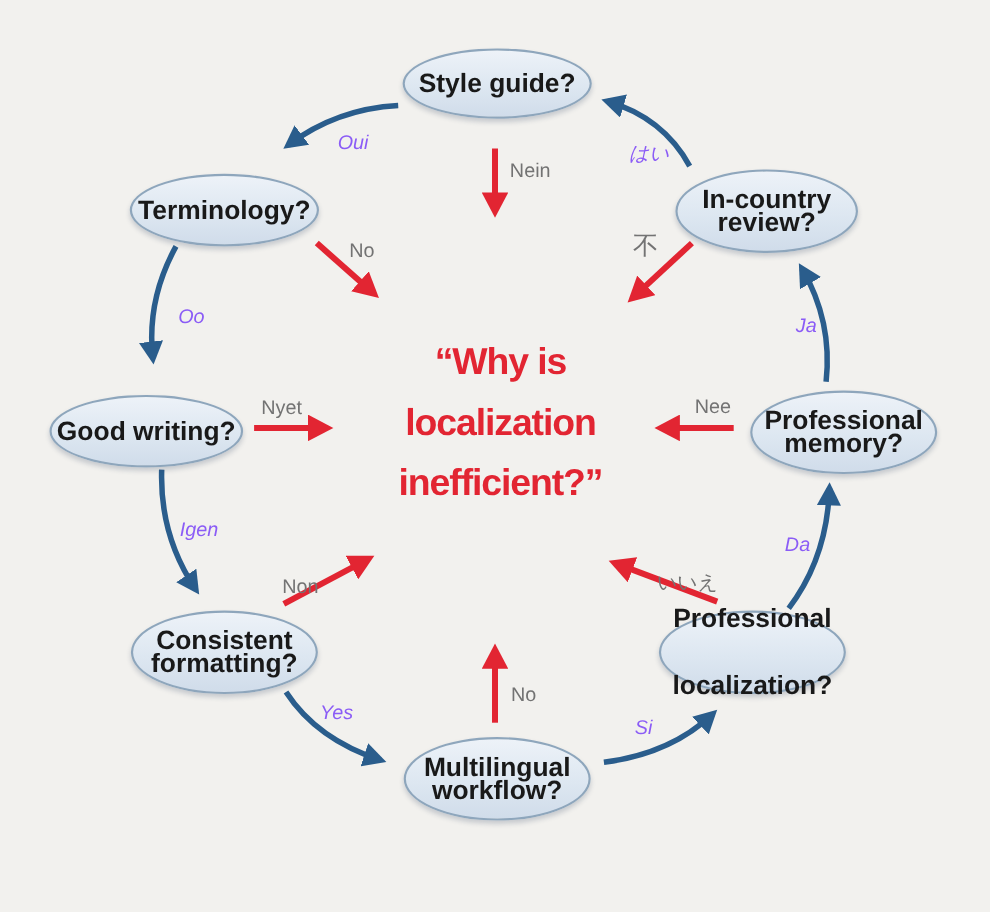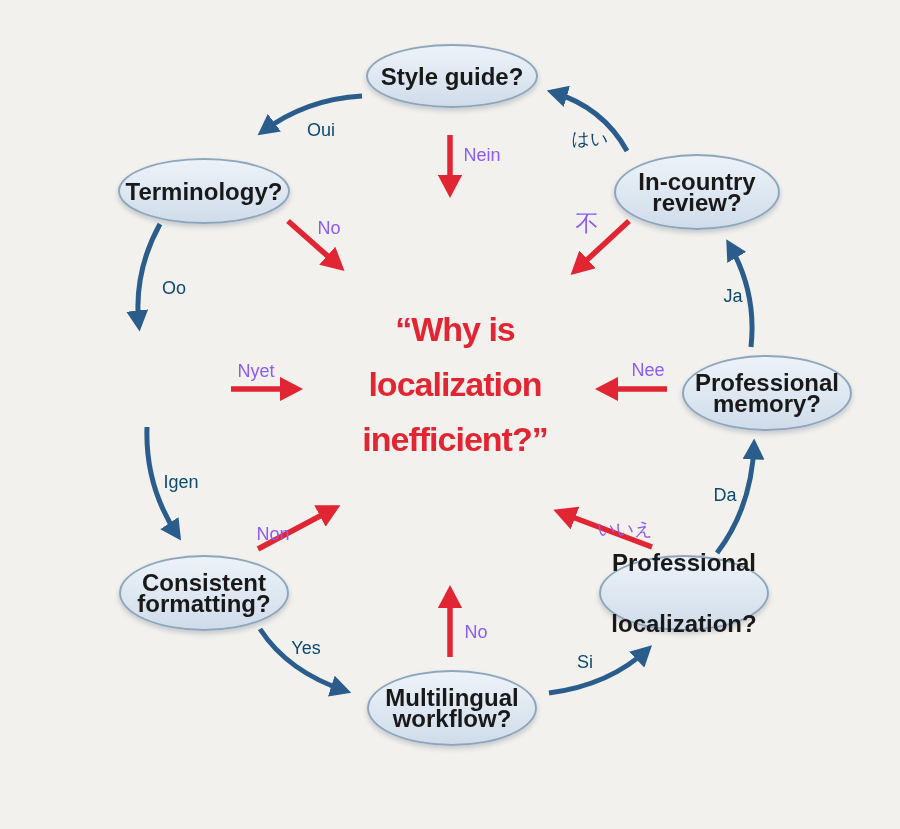--- a/index.html
+++ b/index.html
@@ -48,22 +48,22 @@
     text-align: center;
     white-space: nowrap;
   }
 
   .lbl {
     position: absolute;
     transform: translate(-50%, -50%);
     font-size: 18px;
     white-space: nowrap;
   }
-  .lbl-blue { color: #0c4a6e; }
-  .lbl-red  { color: #8b5cf6; }
+  .lbl-blue { color: #8b5cf6; font-style: italic; }
+  .lbl-red  { color: #737373; }
   .lbl-big  { font-size: 23px; }
 </style>
 </head>
 <body>
 
 <div class="canvas">
 
   <svg class="arrows-layer" width="900" height="829" viewBox="0 0 900 829">
     <defs>
       <marker id="head-blue" markerUnits="strokeWidth" markerWidth="4.4" markerHeight="4.4" refX="3.1" refY="2.2" orient="auto">
@@ -121,20 +121,23 @@
   <div class="node" style="left:367px; top:670px; width:166px; height:72px;">
     <span>Multilingual</span>
     <span>workflow?</span>
   </div>
 
   <div class="node" style="left:119px; top:555px; width:166px; height:72px;">
     <span>Consistent</span>
     <span>formatting?</span>
   </div>
 
+  <div class="node" style="left:45px; top:359px; width:172px; height:62px;">
+    <span>Good writing?</span>
+  </div>
 
   <div class="node" style="left:118px; top:158px; width:168px; height:62px;">
     <span>Terminology?</span>
   </div>
 
   <span class="lbl lbl-blue" style="left:321px; top:130px;">Oui</span>
   <span class="lbl lbl-blue" style="left:174px; top:288px;">Oo</span>
   <span class="lbl lbl-blue" style="left:181px; top:482px;">Igen</span>
   <span class="lbl lbl-blue" style="left:306px; top:648px;">Yes</span>
   <span class="lbl lbl-blue" style="left:585px; top:662px;">Si</span>

